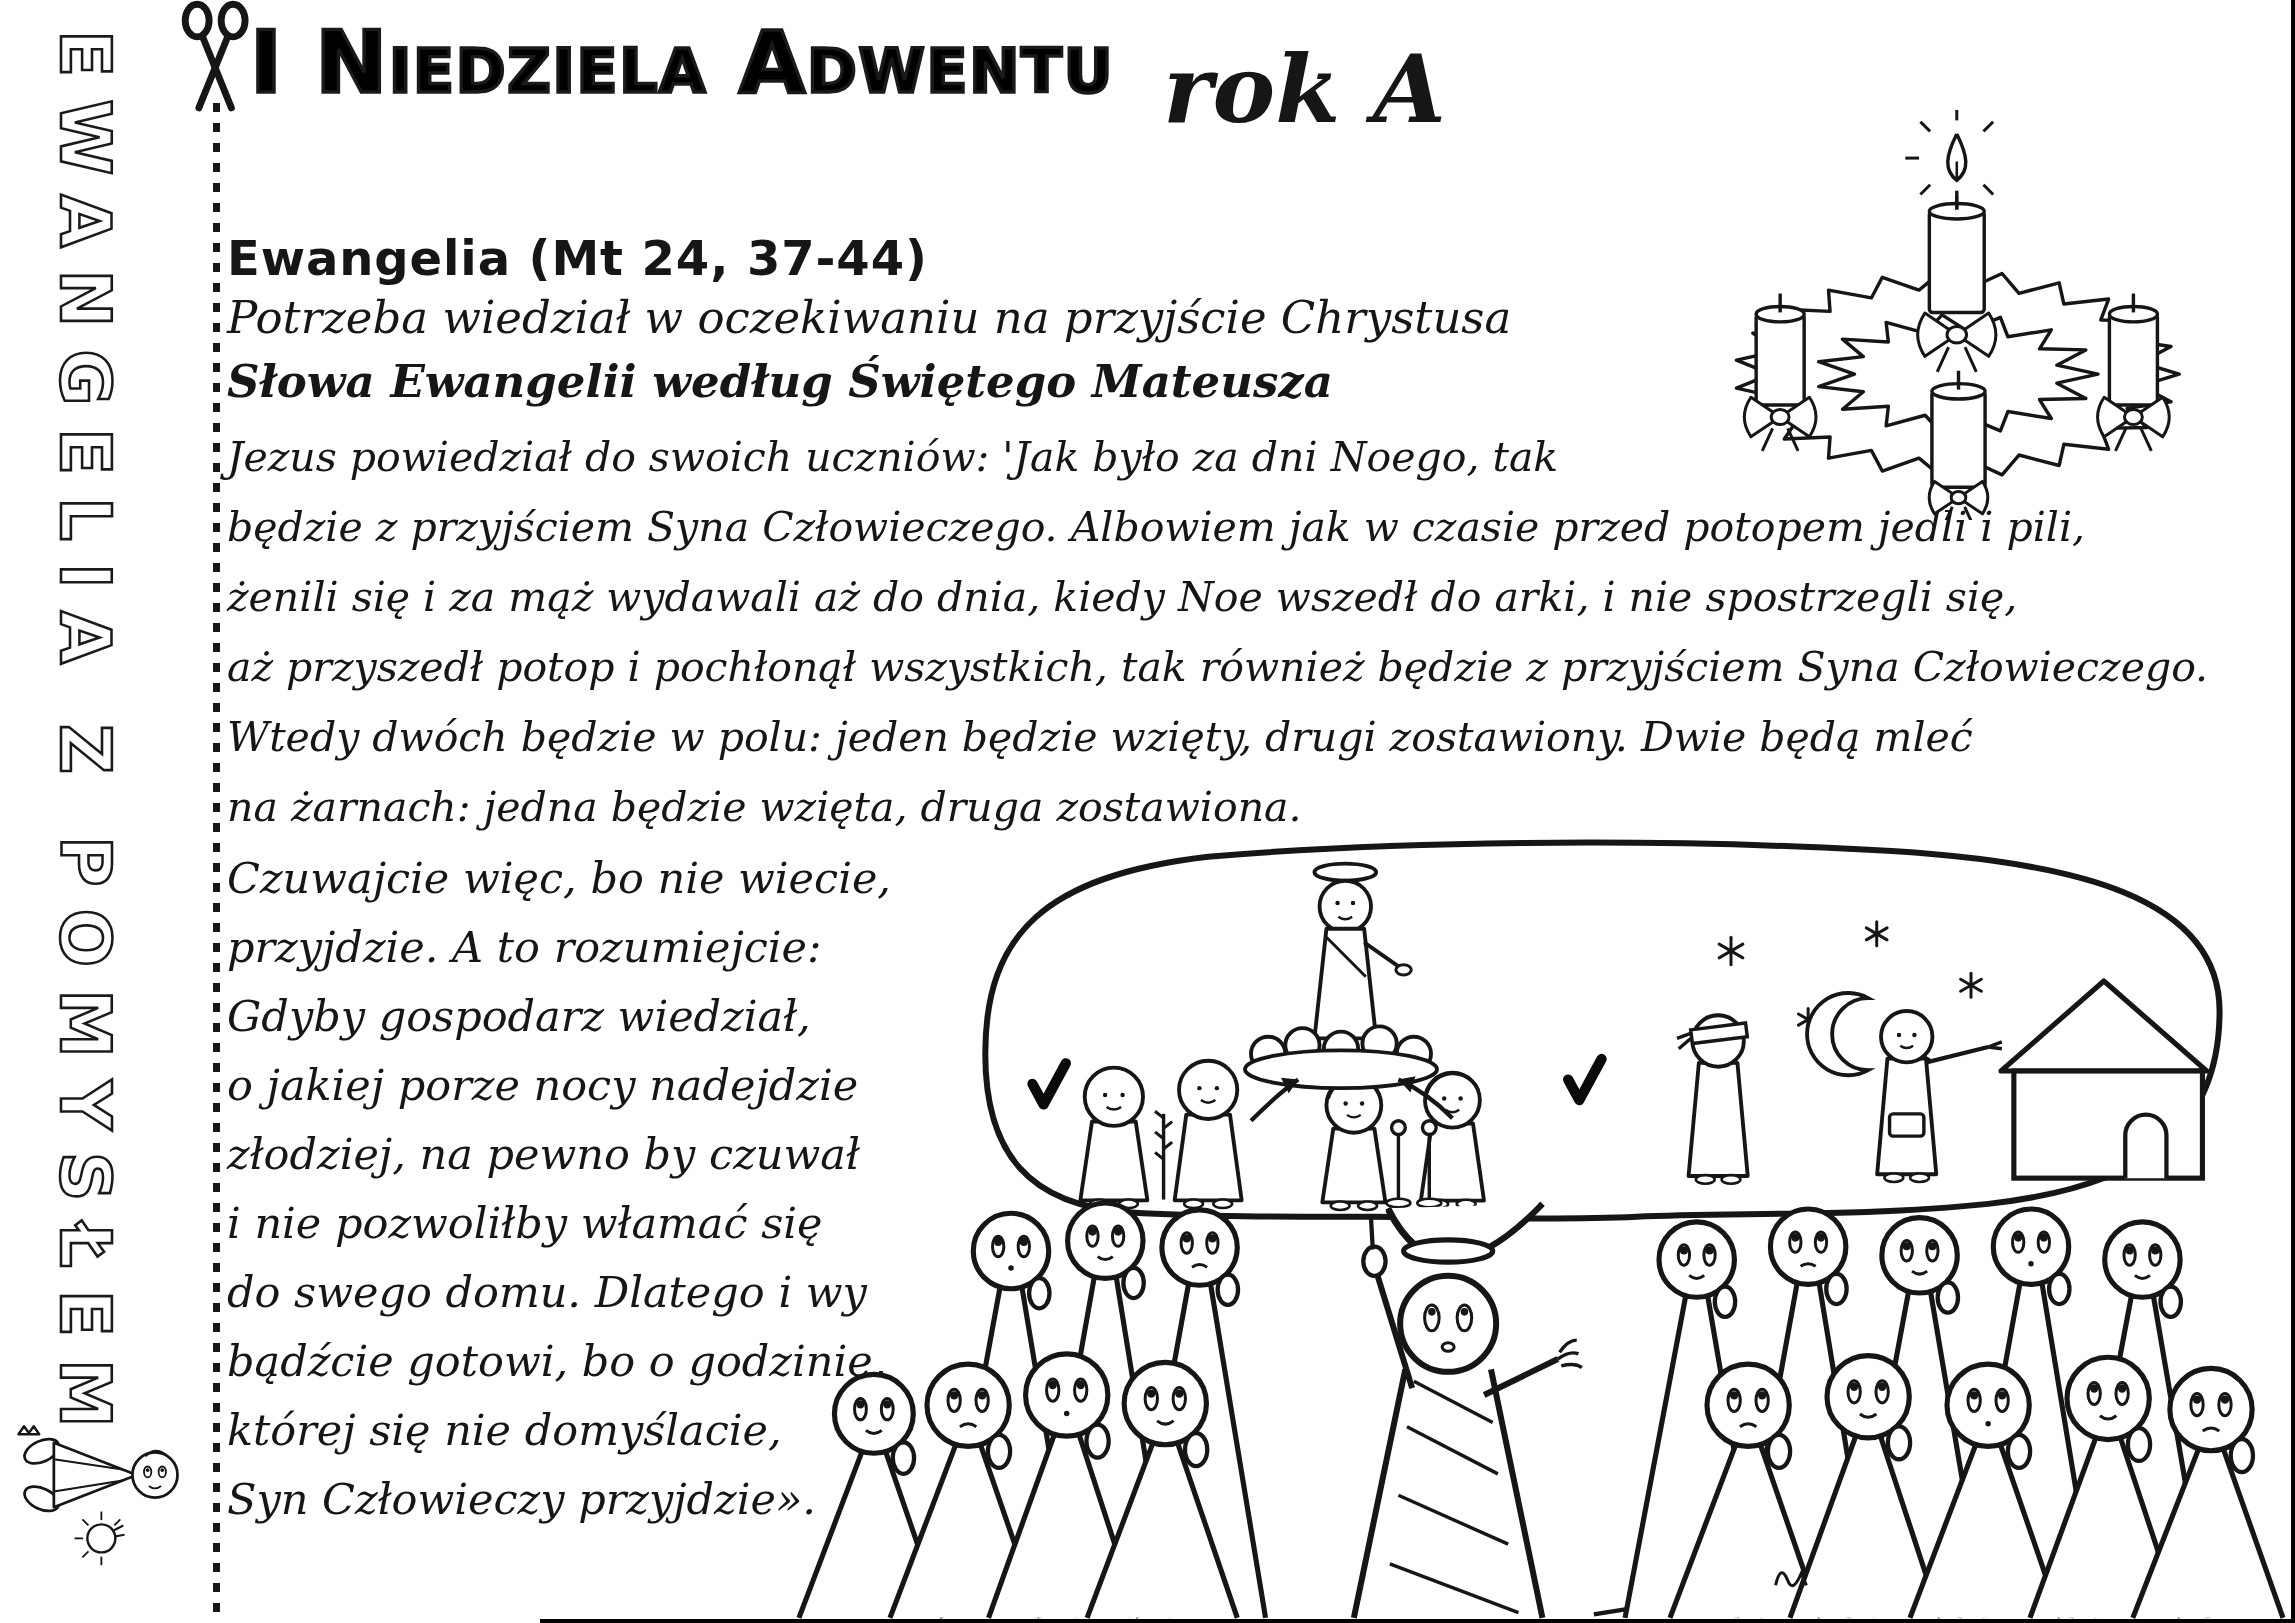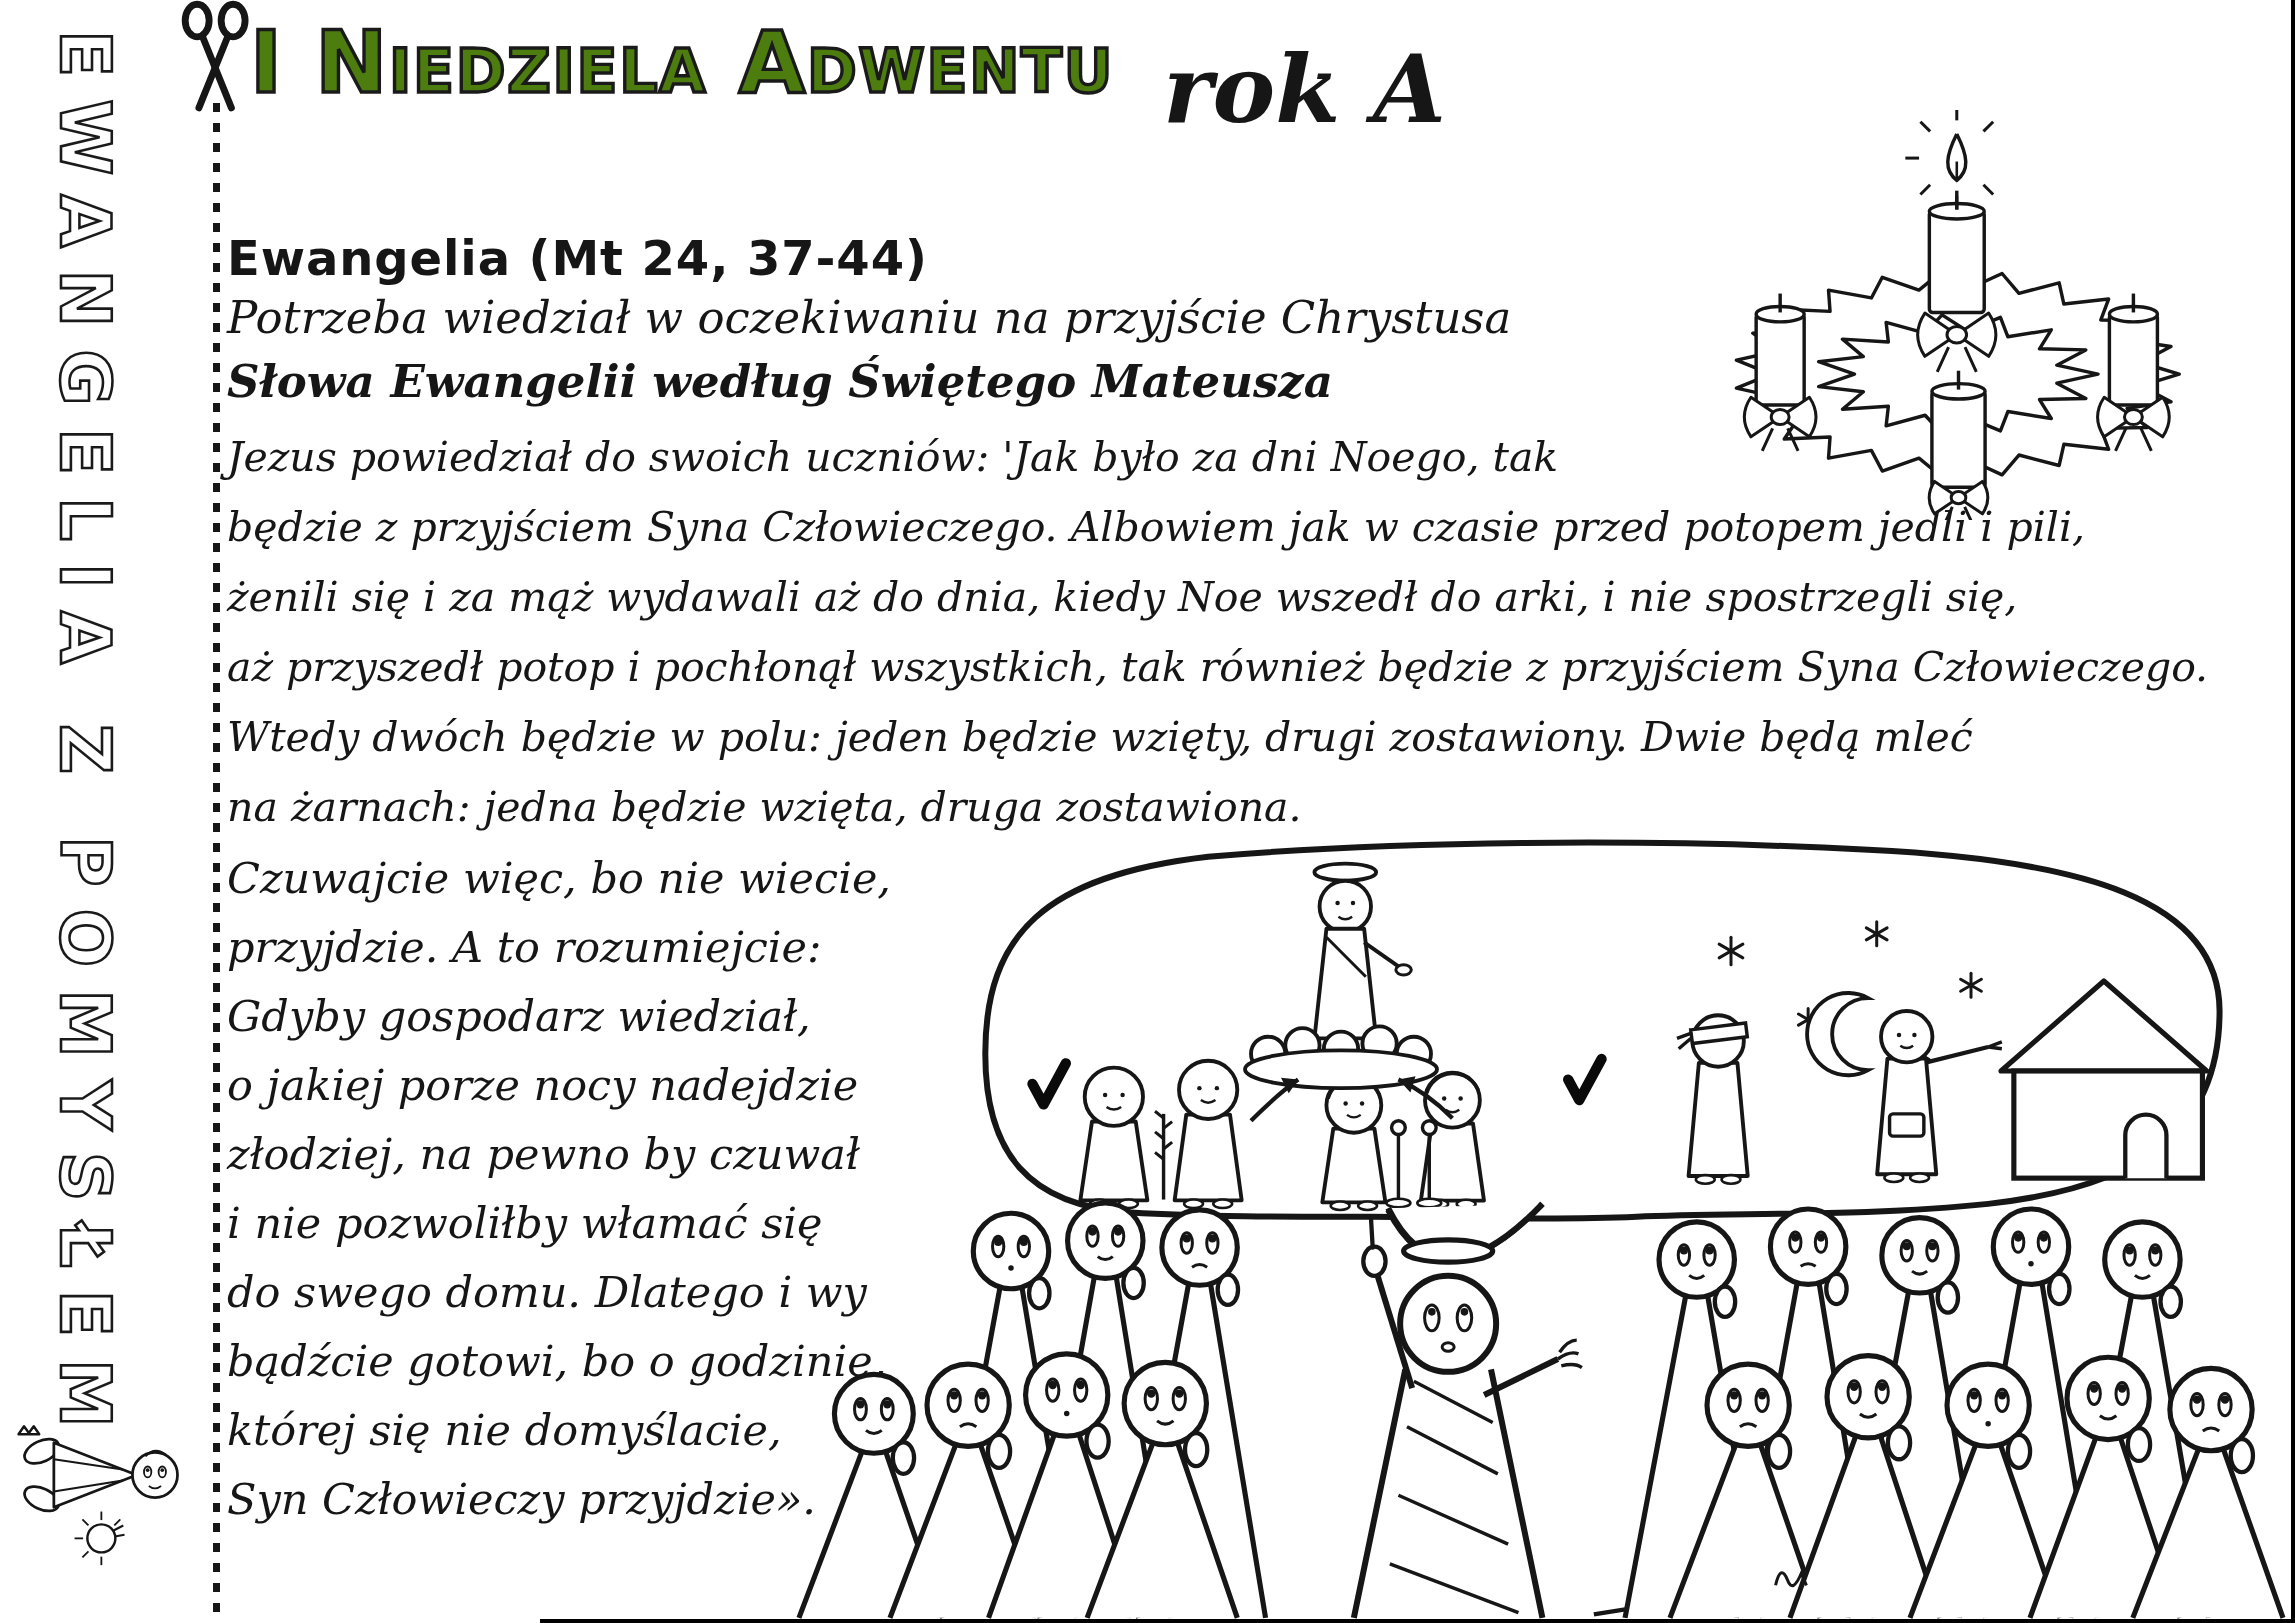--- a/index.html
+++ b/index.html
@@ -1,21 +1,21 @@
 <!DOCTYPE html>
 <html style="font-size:13.7px"><head>
 <meta charset="utf-8">
 <style>
   html,body{margin:0;padding:0;background:#e8e8e8;}
   .page{position:relative;width:2295px;height:1623px;background:#ffffff;overflow:hidden;
         font-family:"DejaVu Sans",sans-serif;color:#161616;}
   .abs{position:absolute;}
 
   
-  .bubble-text{color:#4d7c0f;-webkit-text-stroke:3.4px #1a1a1a;font-weight:800;
+  .bubble-text{color:#000000;-webkit-text-stroke:3.4px #1a1a1a;font-weight:800;
                font-family:"DejaVu Sans",sans-serif;}
   .series-word{position:absolute;left:45px;writing-mode:vertical-rl;text-orientation:mixed;
                font-size:69px;letter-spacing:22px;color:#fff;-webkit-text-stroke:2.6px #1a1a1a;
                font-weight:800;font-family:"DejaVu Sans",sans-serif;white-space:nowrap;}
 
   .page-title{left:250px;top:12px;font-size:86px;letter-spacing:1.7px;
               font-variant:small-caps;white-space:nowrap;}
   .year-label{left:1163px;top:34px;font-size:94px;font-weight:800;font-style:italic;
               font-family:"DejaVu Serif",serif;white-space:nowrap;}
 

